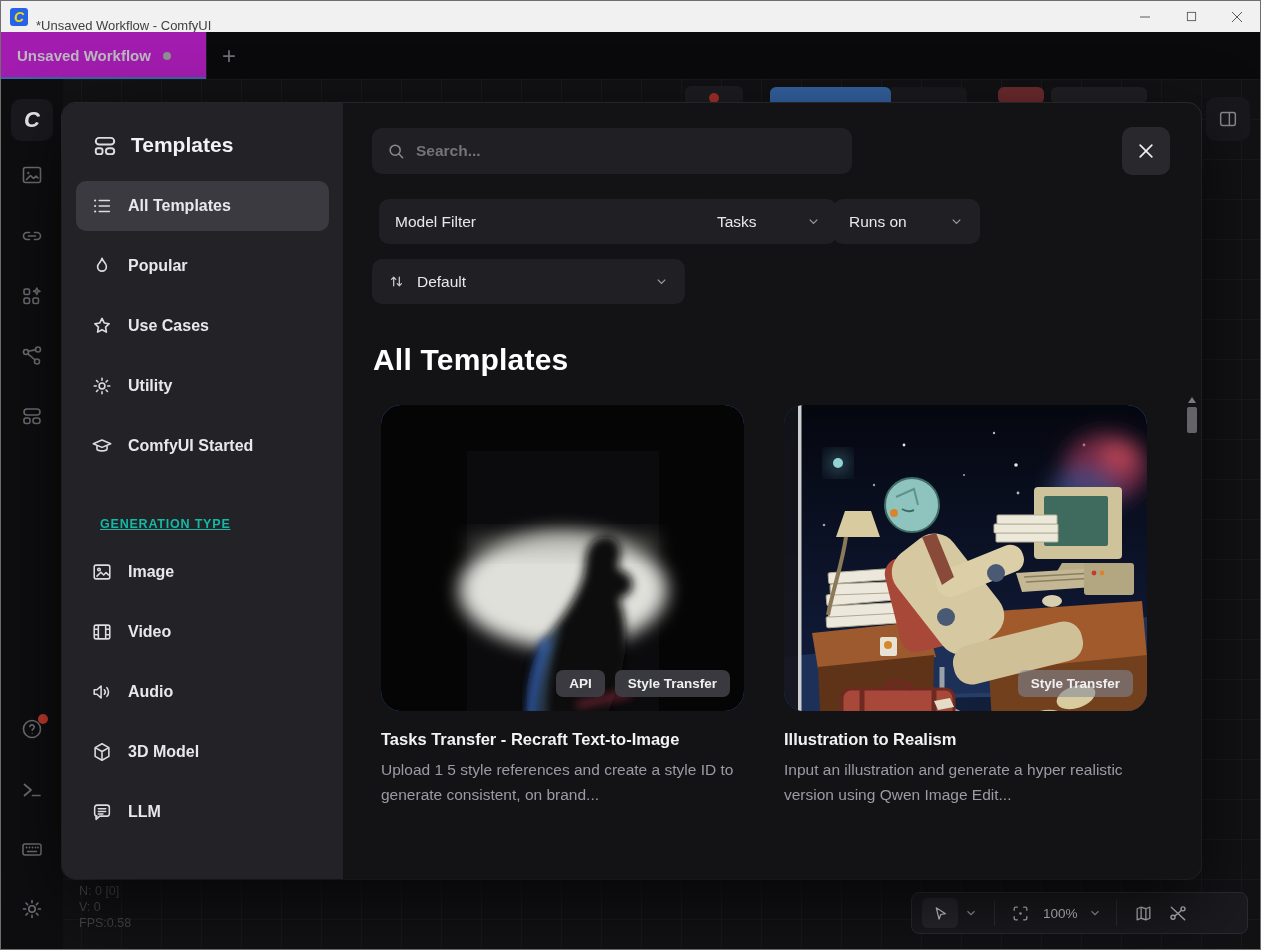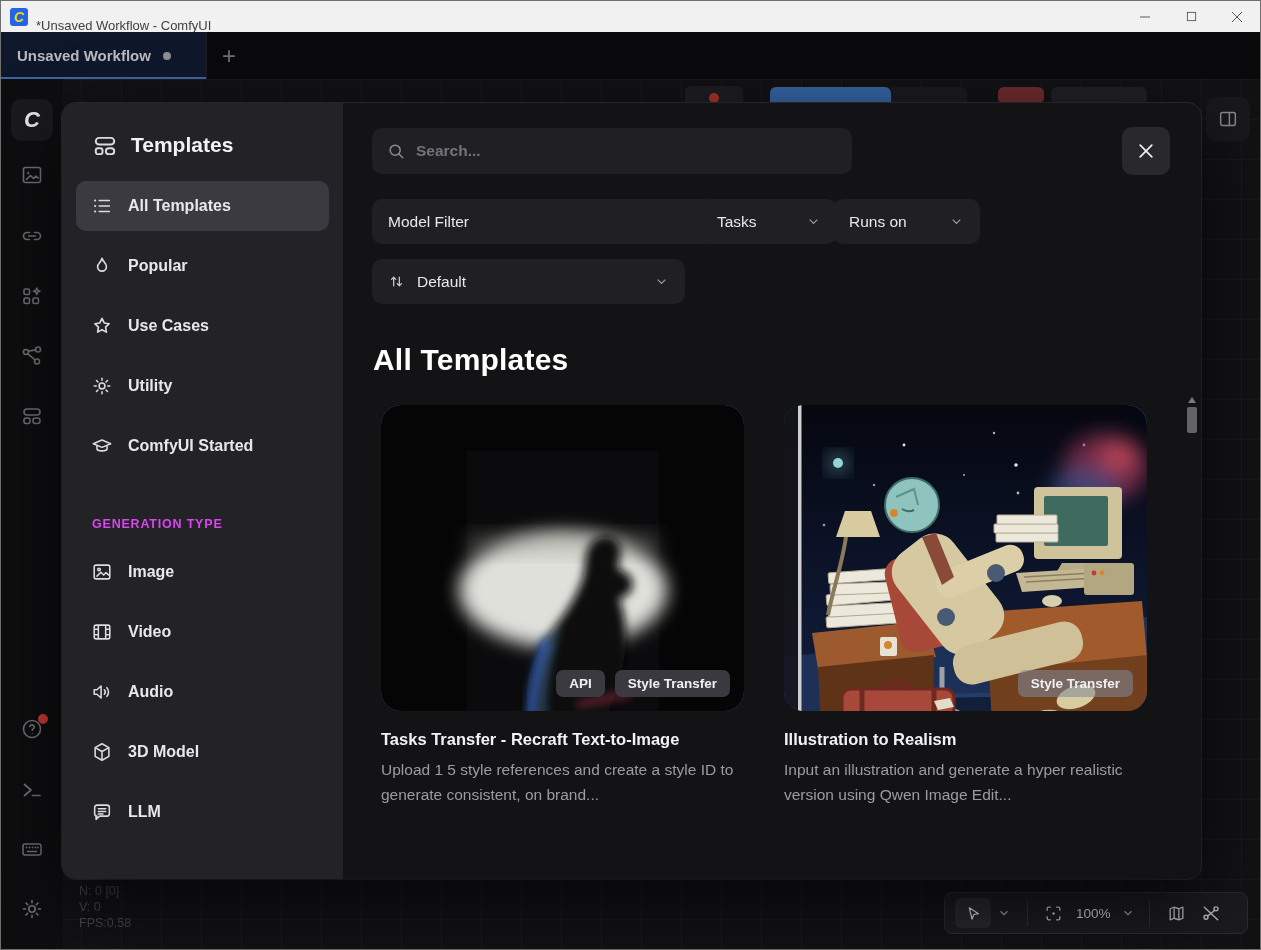--- a/index.html
+++ b/index.html
@@ -21,21 +21,21 @@
     display:flex; align-items:center; justify-content:center; margin-right:8px;
   }
   .titlebar-text { font-size:13px; color:#3f3f3f;margin-top:17px; }
   .win-controls { position:absolute; right:0; top:0; height:31px; display:flex; }
   .win-btn { width:46px; height:31px; display:flex; align-items:center; justify-content:center; color:#5a5a5a; font-size:14px; cursor:default; }
   .win-btn svg { stroke:#5a5a5a; }
 
   
   .tabbar { position:absolute; left:1px; top:32px; right:1px; height:47px; background:#0a0a0c; display:flex; align-items:stretch; }
   .wf-tab {
-    width:206px; background:#0f172a; border-right:1px solid #1f1f23;
+    width:206px; background:#a21caf; border-right:1px solid #1f1f23;
     display:flex; align-items:center; padding:0 16px; gap:12px; position:relative;
   }
   .wf-tab::after { content:""; position:absolute; left:0; right:0; bottom:0; height:2px; background:#3d64a8; }
   .wf-tab-label { font-size:15px; font-weight:600; color:#b9b9be; }
   .unsaved-dot { width:8px; height:8px; border-radius:50%; background:#8e8e93; }
   .new-tab { width:44px; display:flex; align-items:center; justify-content:center; color:#6f6f74; font-size:24px; font-weight:300; }
 
   
   .canvas {
     position:absolute; left:1px; top:79px; right:1px; bottom:1px; background:#121215;
@@ -56,21 +56,21 @@
     width:42px; height:42px; border-radius:10px; background:#1a1a1e;
     color:#e8e8ea; font-weight:bold; font-style:italic; font-size:22px;
   }
   .notif-dot { position:absolute; top:-3px; right:-4px; width:10px; height:10px; border-radius:50%; background:#c23b2e; }
 
   
   .stats { position:absolute; left:78px; bottom:18px; color:#46464b; font-size:12.5px; line-height:16px; }
 
   
   .viewbar {
-    position:absolute; right:12px; bottom:15px; height:42px; width:304px;
+    position:absolute; right:12px; bottom:15px; height:42px; width:337px;
     background:#1b1b1f; border:1px solid #2b2b30; border-radius:8px;
     display:flex; align-items:center; padding:0 10px; color:#b9b9be;
   }
   .viewbar .tool-btn { display:flex; align-items:center; justify-content:center; }
   .pointer-btn { width:36px; height:30px; border-radius:6px; background:#28282d; }
   .vdivider { width:1px; height:26px; background:#2e2e33; margin:0 10px; }
   .zoom-label { font-size:13.5px; color:#c5c5ca; margin:0 6px 0 8px; }
 
   
   .dialog {
@@ -81,42 +81,42 @@
   .dialog-nav { position:absolute; left:0; top:0; bottom:0; width:281px; background:#232327; }
   .nav-header { display:flex; align-items:flex-start; gap:13px; padding:30px 0 0 30px; color:#f2f2f4; }
   .nav-title { font-size:21px; font-weight:700; }
   .nav-list { margin-top:22px; padding:0 14px; }
   .nav-item {
     height:50px; display:flex; align-items:center; gap:15px; padding:0 15px;
     border-radius:10px; color:#e8e8ec; font-size:16px; font-weight:600; margin-bottom:10px;
   }
   .nav-item.selected { background:#3a3a40; }
   .nav-icon { display:flex; color:#dcdce0; }
-  .nav-section-label { padding:36px 0 10px 30px; font-size:12.5px; font-weight:700; letter-spacing:0.8px; color:#d946ef; }
+  .nav-section-label { padding:36px 0 10px 38px; font-size:12.5px; font-weight:700; letter-spacing:0.8px; color:#14b8a6;text-decoration:underline; }
 
   .dialog-main { position:absolute; left:281px; top:0; right:0; bottom:0; }
   .searchbar {
     position:absolute; left:29px; top:25px; width:480px; height:46px;
     background:#202024; border-radius:10px; display:flex; align-items:center; padding:0 14px; gap:10px;
   }
   .searchbar input {
     flex:1; background:transparent; border:none; outline:none;
     color:#e6e6ea; font-size:15.5px; font-family:"Liberation Sans", sans-serif;font-weight:bold;
   }
   .searchbar input::placeholder { color:#73737a; }
   .dialog-close {
     position:absolute; right:31px; top:24px; width:48px; height:48px;
     background:#28282d; border-radius:10px; display:flex; align-items:center; justify-content:center;
   }
   .dropdown {
     position:absolute; height:45px; background:#202024; border-radius:10px;
     display:flex; align-items:center; padding:0 16px; color:#e8e8ec; font-size:15.5px;
   }
   .dropdown .chev { margin-left:auto; color:#9a9aa0; display:flex; }
-  .dd-model { left:29px; top:96px; width:365px; }
+  .dd-model { left:36px; top:96px; width:365px; }
   .dd-tasks { left:358px; top:96px; width:136px; gap:10px; }
   .dd-runson { left:490px; top:96px; width:147px; gap:10px; }
   .dd-sort { left:29px; top:156px; width:313px; gap:12px; }
   .sort-icon { display:flex; color:#c6c6cb; }
 
   .section-heading { position:absolute; left:30px; top:240px; font-size:30px; font-weight:800; color:#ffffff; letter-spacing:0.2px; }
 
   .cards { position:absolute; left:38px; top:302px; display:flex; gap:40px; }
   .card { width:363px; }
   .card-image { position:relative; width:363px; height:306px; border-radius:20px; overflow:hidden; background:#3b82f6; }

